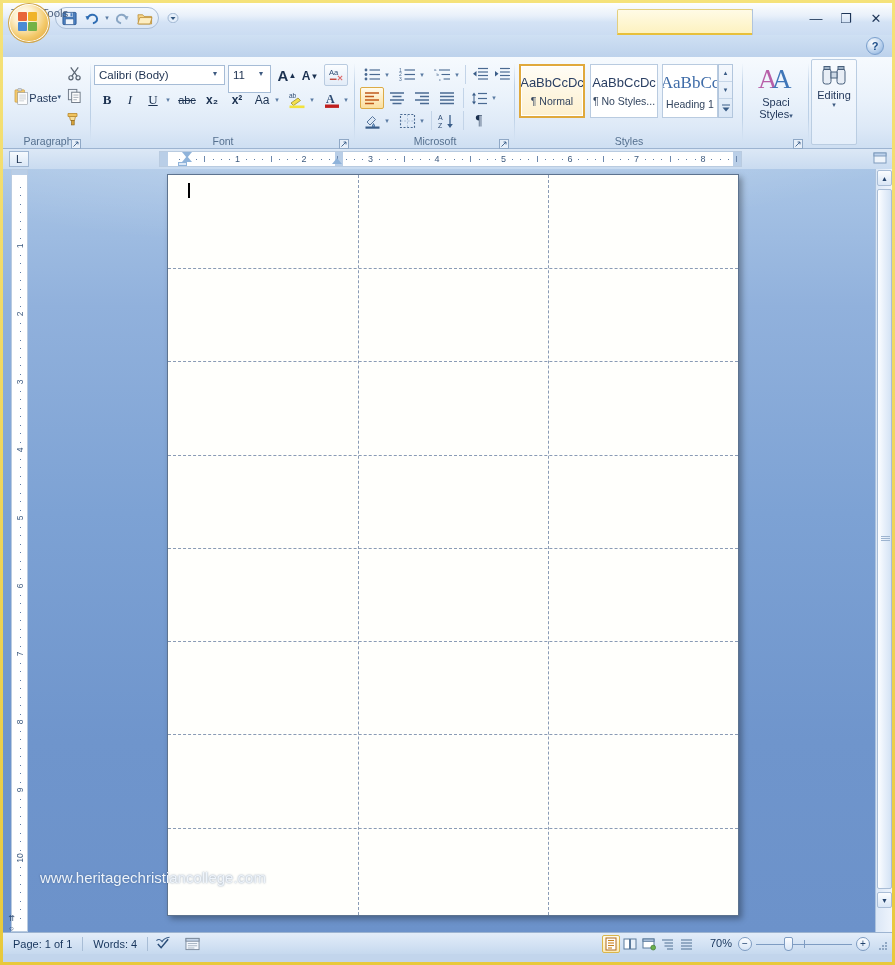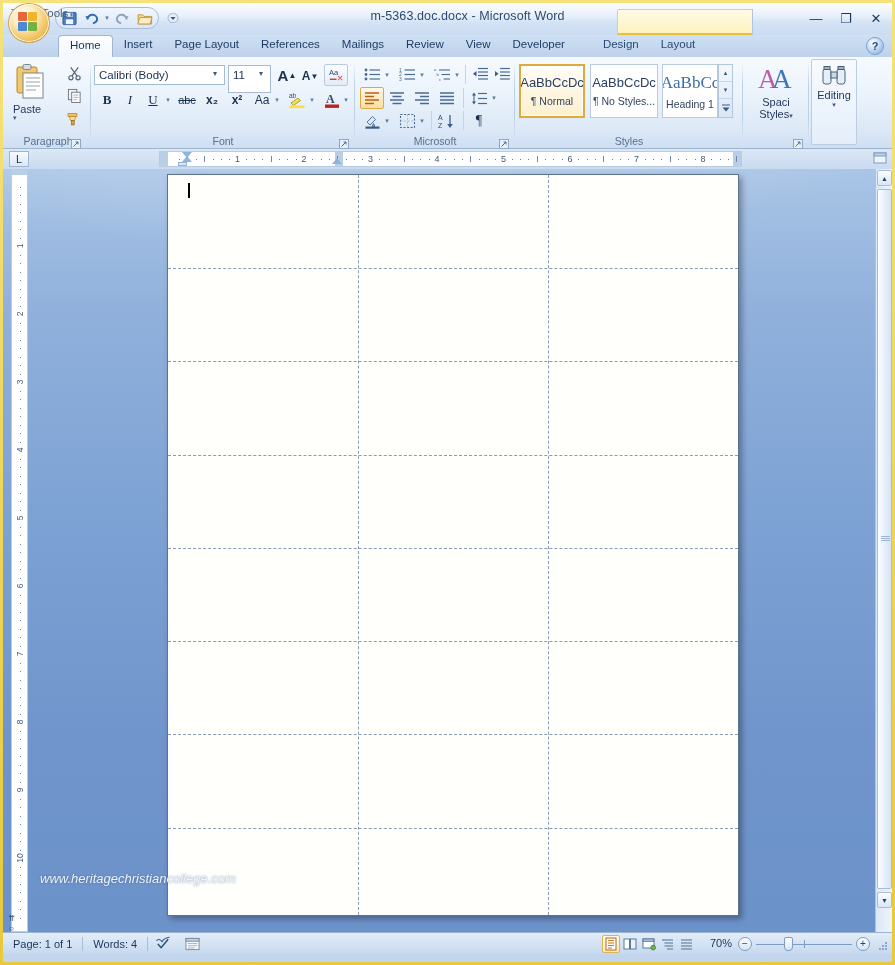--- a/index.html
+++ b/index.html
@@ -128,21 +128,21 @@
     font-size: 10.5px; color: #55708f;
   }
   .dlg-launcher {
     position: absolute; bottom: 2px; width: 12px; height: 12px;
   }
 
   
   #g-clipboard { left: 2px; width: 86px; }
   #paste-btn {
     position: absolute; left: 8px; top: 6px; width: 48px; height: 68px;
-    display: flex; flex-direction: column; 
+    display: flex; flex-direction: row; align-items: center;
   }
   #paste-label { font-size: 11px; color: #1f3558; margin-top: 2px; }
   .mini-btn {
     position: absolute; width: 22px; height: 21px;
     display: flex; align-items: center; justify-content: center;
   }
 
   
   #g-font { left: 88px; width: 264px; }
   #font-name-box {
@@ -251,23 +251,23 @@
   #tbl { position: absolute; left: 0; top: 0; right: 0; bottom: 0; }
   .gl-v { position: absolute; top: 0; bottom: 0; width: 0;
           border-left: 1px dashed #8a9bb5; }
   .gl-h { position: absolute; left: 0; right: 0; height: 0;
           border-top: 1px dashed #8a9bb5; }
   #caret {
     position: absolute; left: 20px; top: 8px; width: 1.5px; height: 15px; background: #000;
   }
   #watermark {
     position: absolute; left: 37px; bottom: 46px;
-    font-size: 13px; color: #eef4fb;
+    font-size: 15px; color: #eef4fb;
     text-shadow: 0 0 2px rgba(40,70,110,.6);
-    white-space: nowrap; z-index: 5; font-style: italic;
+    white-space: nowrap; z-index: 5;
   }
 
   
   #vscroll {
     position: absolute; right: 0; top: 0; width: 17px; height: 763px;
     background: linear-gradient(90deg,#dbe7f6,#eef4fc);
     border-left: 1px solid #aec4de;
   }
   .sb-btn {
     position: absolute; left: 1px; width: 15px; height: 16px;
@@ -376,46 +376,33 @@
         </svg>
       </div>
     </div>
     <div id="qat-drop">
       <svg width="12" height="12" viewBox="0 0 12 12">
         <rect x="1" y="1.5" width="10" height="9" rx="4.5" fill="#e4eefa" stroke="#9fb6d2"></rect>
         <path d="M3.5 5 L8.5 5 L6 8 Z" fill="#33577f"></path>
       </svg>
     </div>
 
-    <div id="win-title">m-5363.doc.docx  -  Microsoft Word</div>
 
     <div id="ctx-group"></div>
     <div id="ctx-label">Table Tools</div>
     <div id="ctx-right-edge"></div>
 
     <div id="winbtns">
       <div class="winbtn">—</div>
       <div class="winbtn">❐</div>
       <div class="winbtn">✕</div>
     </div>
   </div>
 
   <div id="tabstrip">
-    <div id="tabs">
-      <div class="tab active">Home</div>
-      <div class="tab">Insert</div>
-      <div class="tab">Page Layout</div>
-      <div class="tab">References</div>
-      <div class="tab">Mailings</div>
-      <div class="tab">Review</div>
-      <div class="tab">View</div>
-      <div class="tab">Developer</div>
-      <div class="tab ctx" style="margin-left:16px;">Design</div>
-      <div class="tab ctx">Layout</div>
-    </div>
     <div id="help-btn">?</div>
   </div>
 
   <div id="ribbon">
 
     <div class="group" id="g-clipboard">
       <div id="paste-btn">
         <svg width="34" height="38" viewBox="0 0 34 38">
           <rect x="4" y="4" width="20" height="26" rx="2" fill="#f3c86b" stroke="#b8882c"></rect>
           <rect x="10" y="1.5" width="8" height="5" rx="1.4" fill="#d9dde2" stroke="#7b848e"></rect>

